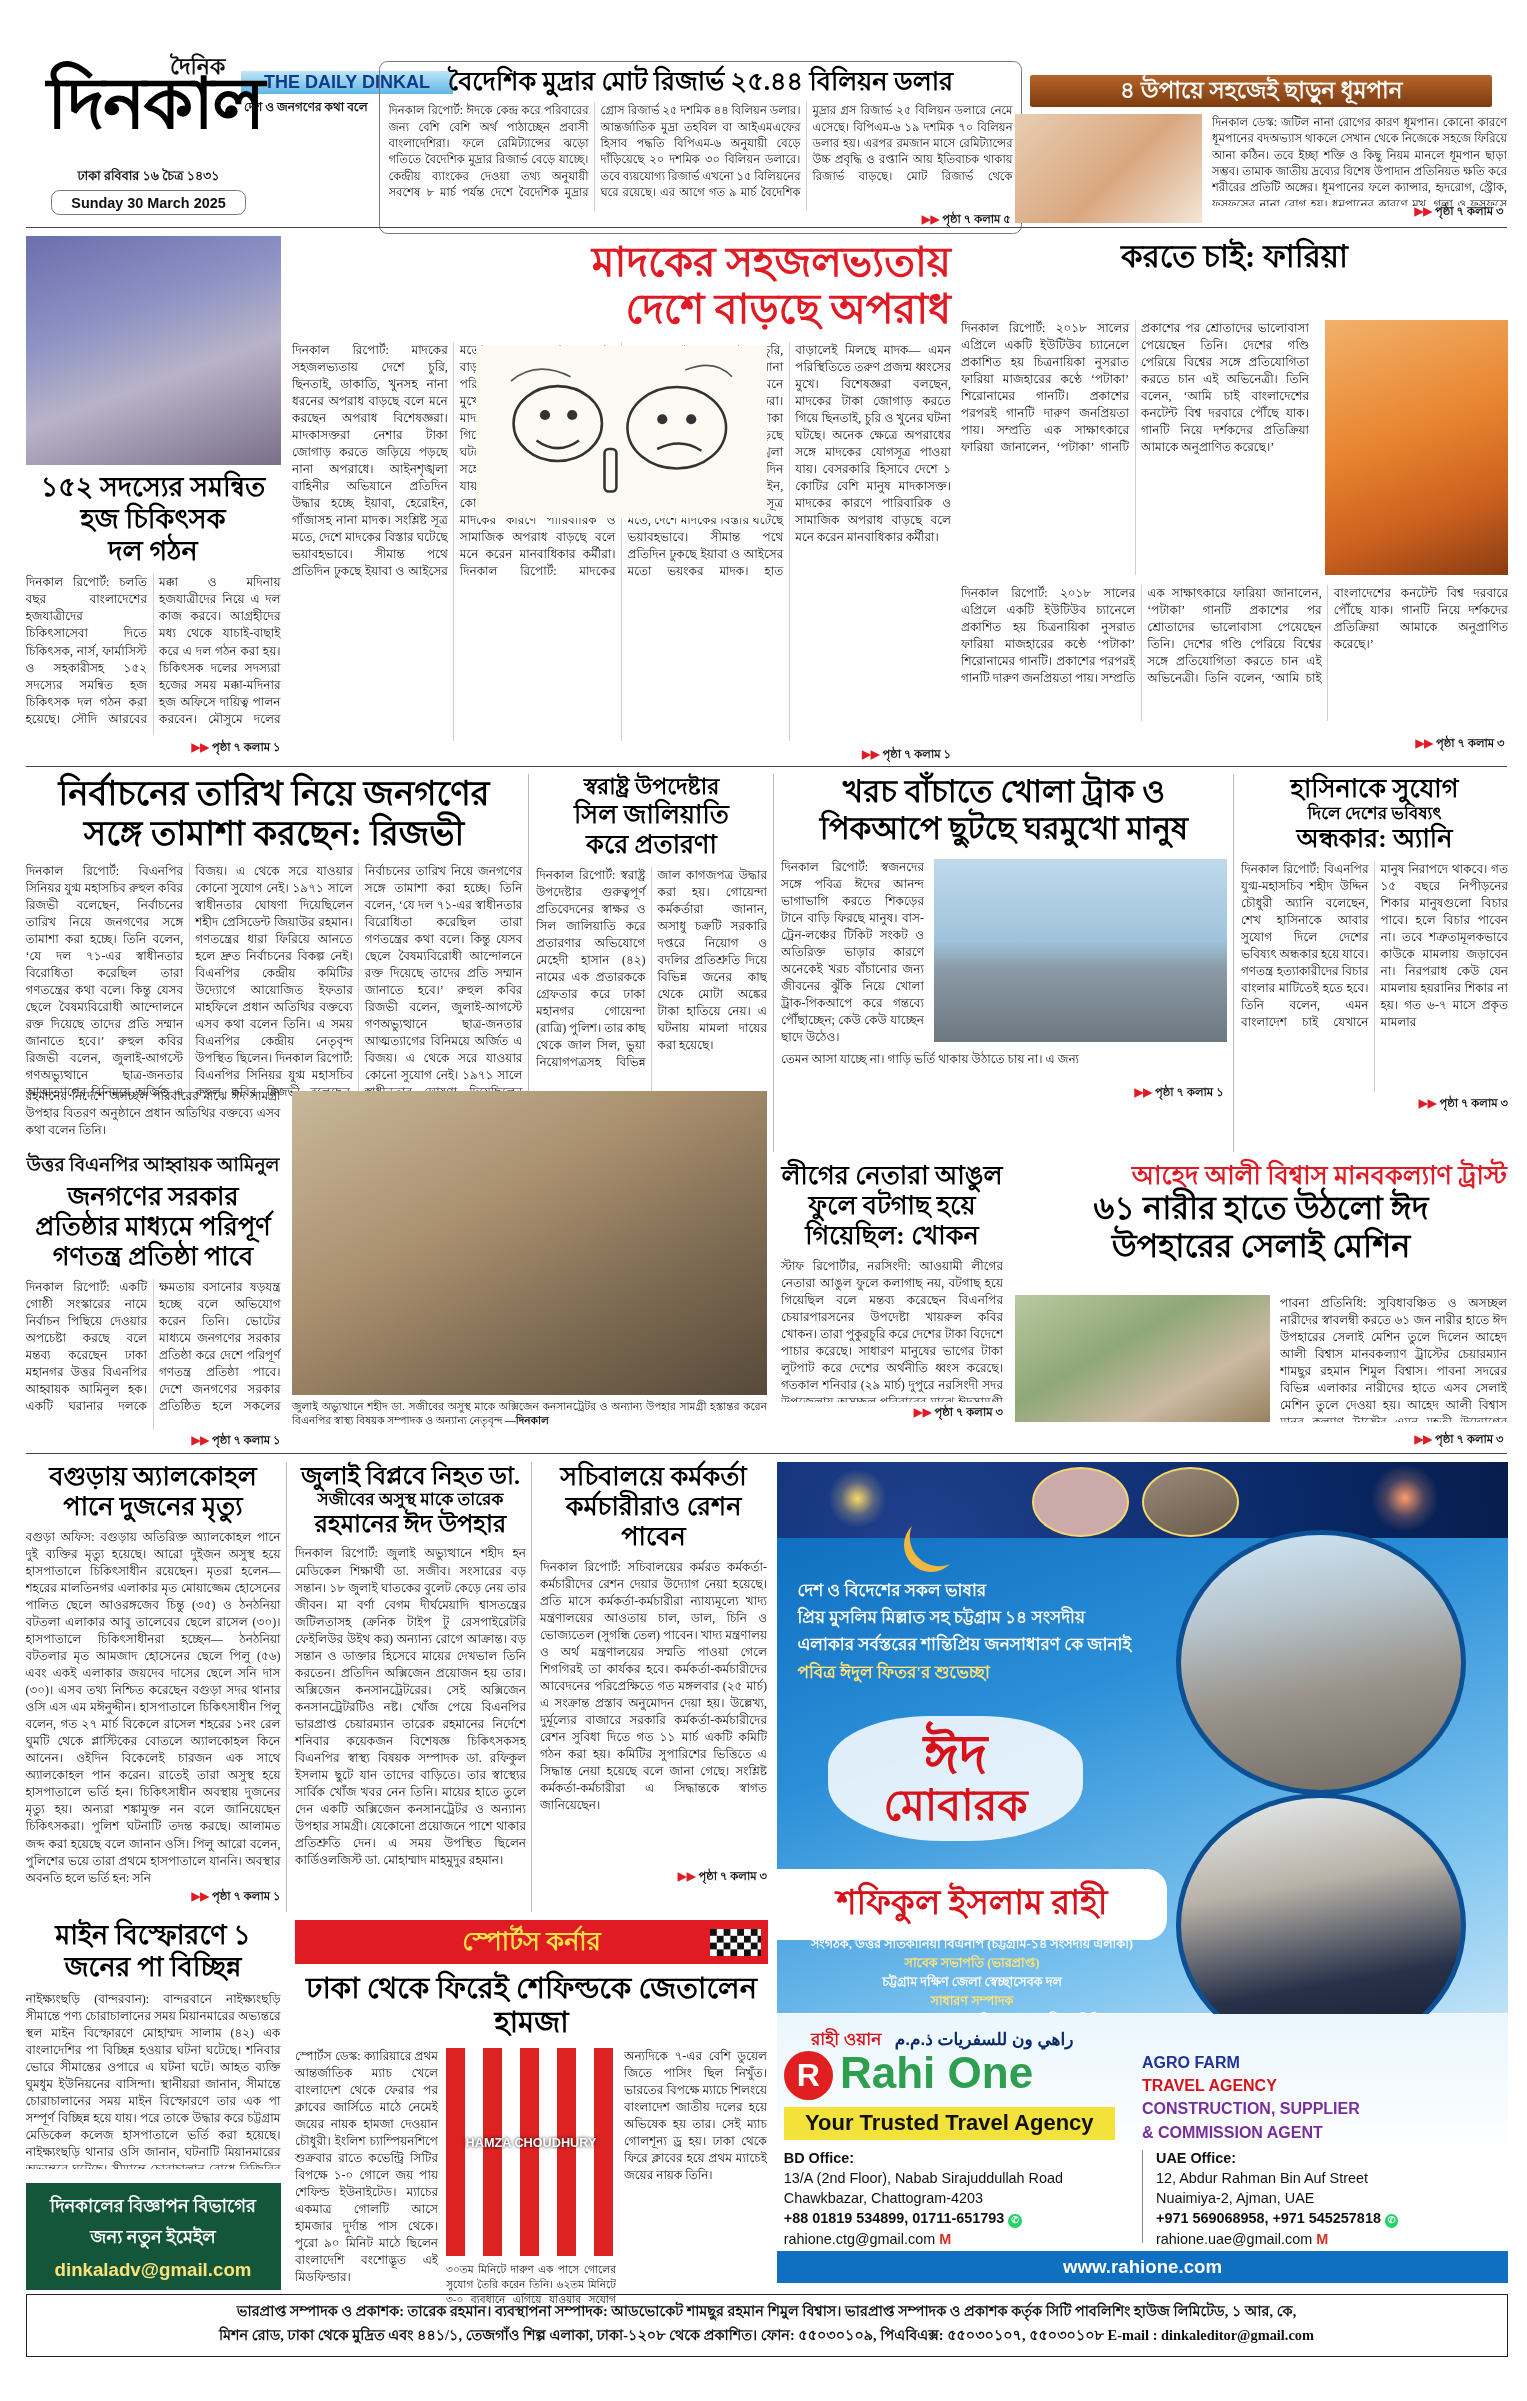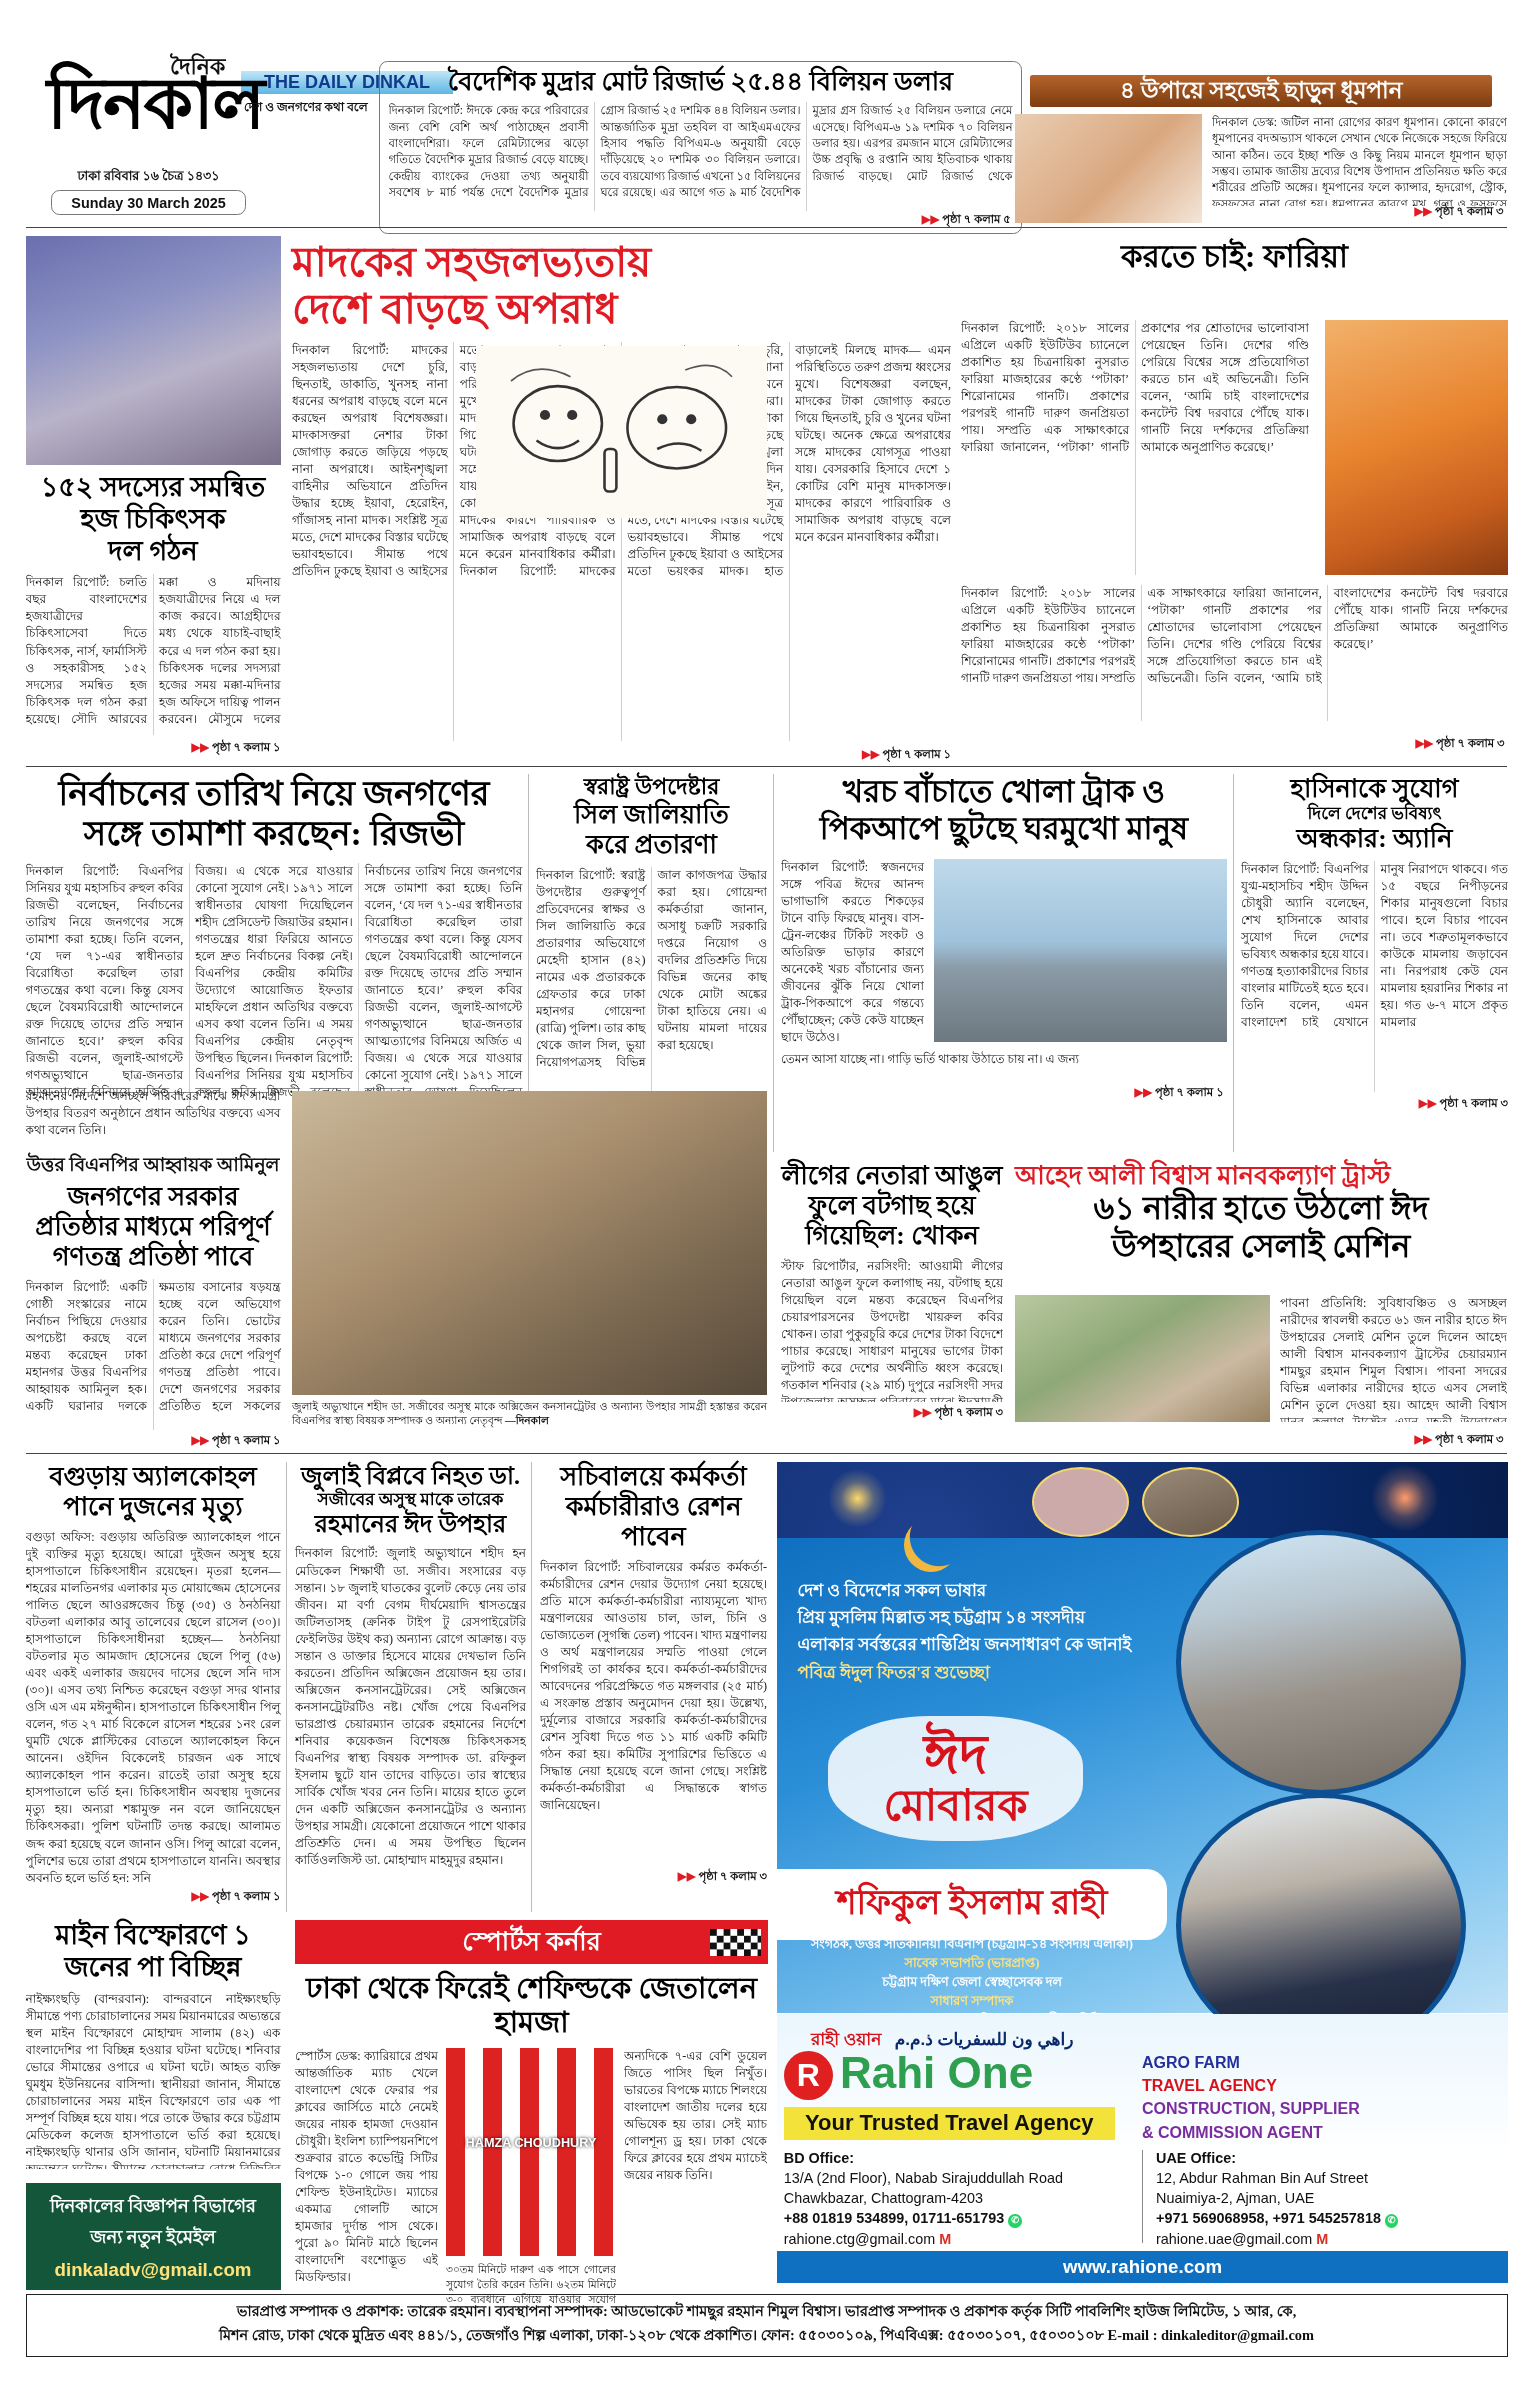--- a/index.html
+++ b/index.html
@@ -1,38 +1,38 @@
 <!DOCTYPE html>
 <html style="font-size:13.6px"><head>
 <meta charset="utf-8">
 <style>
   html,body{margin:0;padding:0;background:#e8e8e8;}
   .page{position:relative;width:1528px;height:2401px;background:#ffffff;margin:0 auto;
         font-family:"Liberation Serif",serif;color:#111;overflow:hidden;}
   .abs{position:absolute;}
   .hl{font-weight:bold;color:#000;text-align:center;line-height:1.18;}
-  .hl-red{font-weight:bold;color:#e01b24;text-align:left;line-height:1.15;}
+  .hl-red{font-weight:bold;color:#e01b24;text-align:right;line-height:1.15;}
   .kicker{font-weight:bold;text-align:center;}
   .body-txt{font-size:12px;line-height:1.42;text-align:justify;overflow:hidden;}
   .cols-2{column-count:2;column-gap:12px;column-rule:0.8px solid #cfcfcf;}
   .cols-3{column-count:3;column-gap:12px;column-rule:0.8px solid #cfcfcf;}
   .cols-4{column-count:4;column-gap:12px;column-rule:0.8px solid #cfcfcf;}
   .jump{font-size:11.5px;font-weight:bold;text-align:right;}
   .jump::before{content:"▶▶ ";color:#e01b24;}
   .rule-h{position:absolute;background:#444;height:0.8px;}
   .rule-v{position:absolute;background:#bbb;width:0.8px;}
   .photo{background:#9aa7b8;}
   .cap{font-size:10.6px;line-height:1.3;text-align:justify;}
   .box-round{border:1.3px solid #777;border-radius:8.5px;}
   .masthead-bn{font-weight:bold;font-size:71px;line-height:.95;letter-spacing:-1.7px;color:#000;}
   .eng-bar{background:linear-gradient(180deg,#bfe6f7,#5fb6e3);color:#123a8c;font-family:"Liberation Sans",sans-serif;
            font-weight:bold;font-size:18px;text-align:center;line-height:23px;}
   .orange-banner{background:linear-gradient(180deg,#b5642a,#7d3c10);color:#fff;text-align:center;
                  font-weight:bold;font-size:23px;line-height:32px;border-radius:2.5px;}
-  .sports-banner{background:#e01b24;color:#ffffff;font-weight:bold;font-size:25.5px;text-align:center;line-height:44px;}
+  .sports-banner{background:#e01b24;color:#fde047;font-weight:bold;font-size:25.5px;text-align:center;line-height:44px;}
   .adbx{font-family:"Liberation Serif",serif;}
   .wa-ic{display:inline-block;width:13.6px;height:13.6px;border-radius:50%;background:#25d366;color:#fff;
          font-size:9.3px;line-height:13.6px;text-align:center;font-family:"Liberation Sans",sans-serif;}
   .gm-ic{display:inline-block;color:#d93025;font-weight:bold;font-family:"Liberation Sans",sans-serif;}
   .sans{font-family:"Liberation Sans",sans-serif;}
 </style>
 </head>
 <body>
 
 <div class="page">

